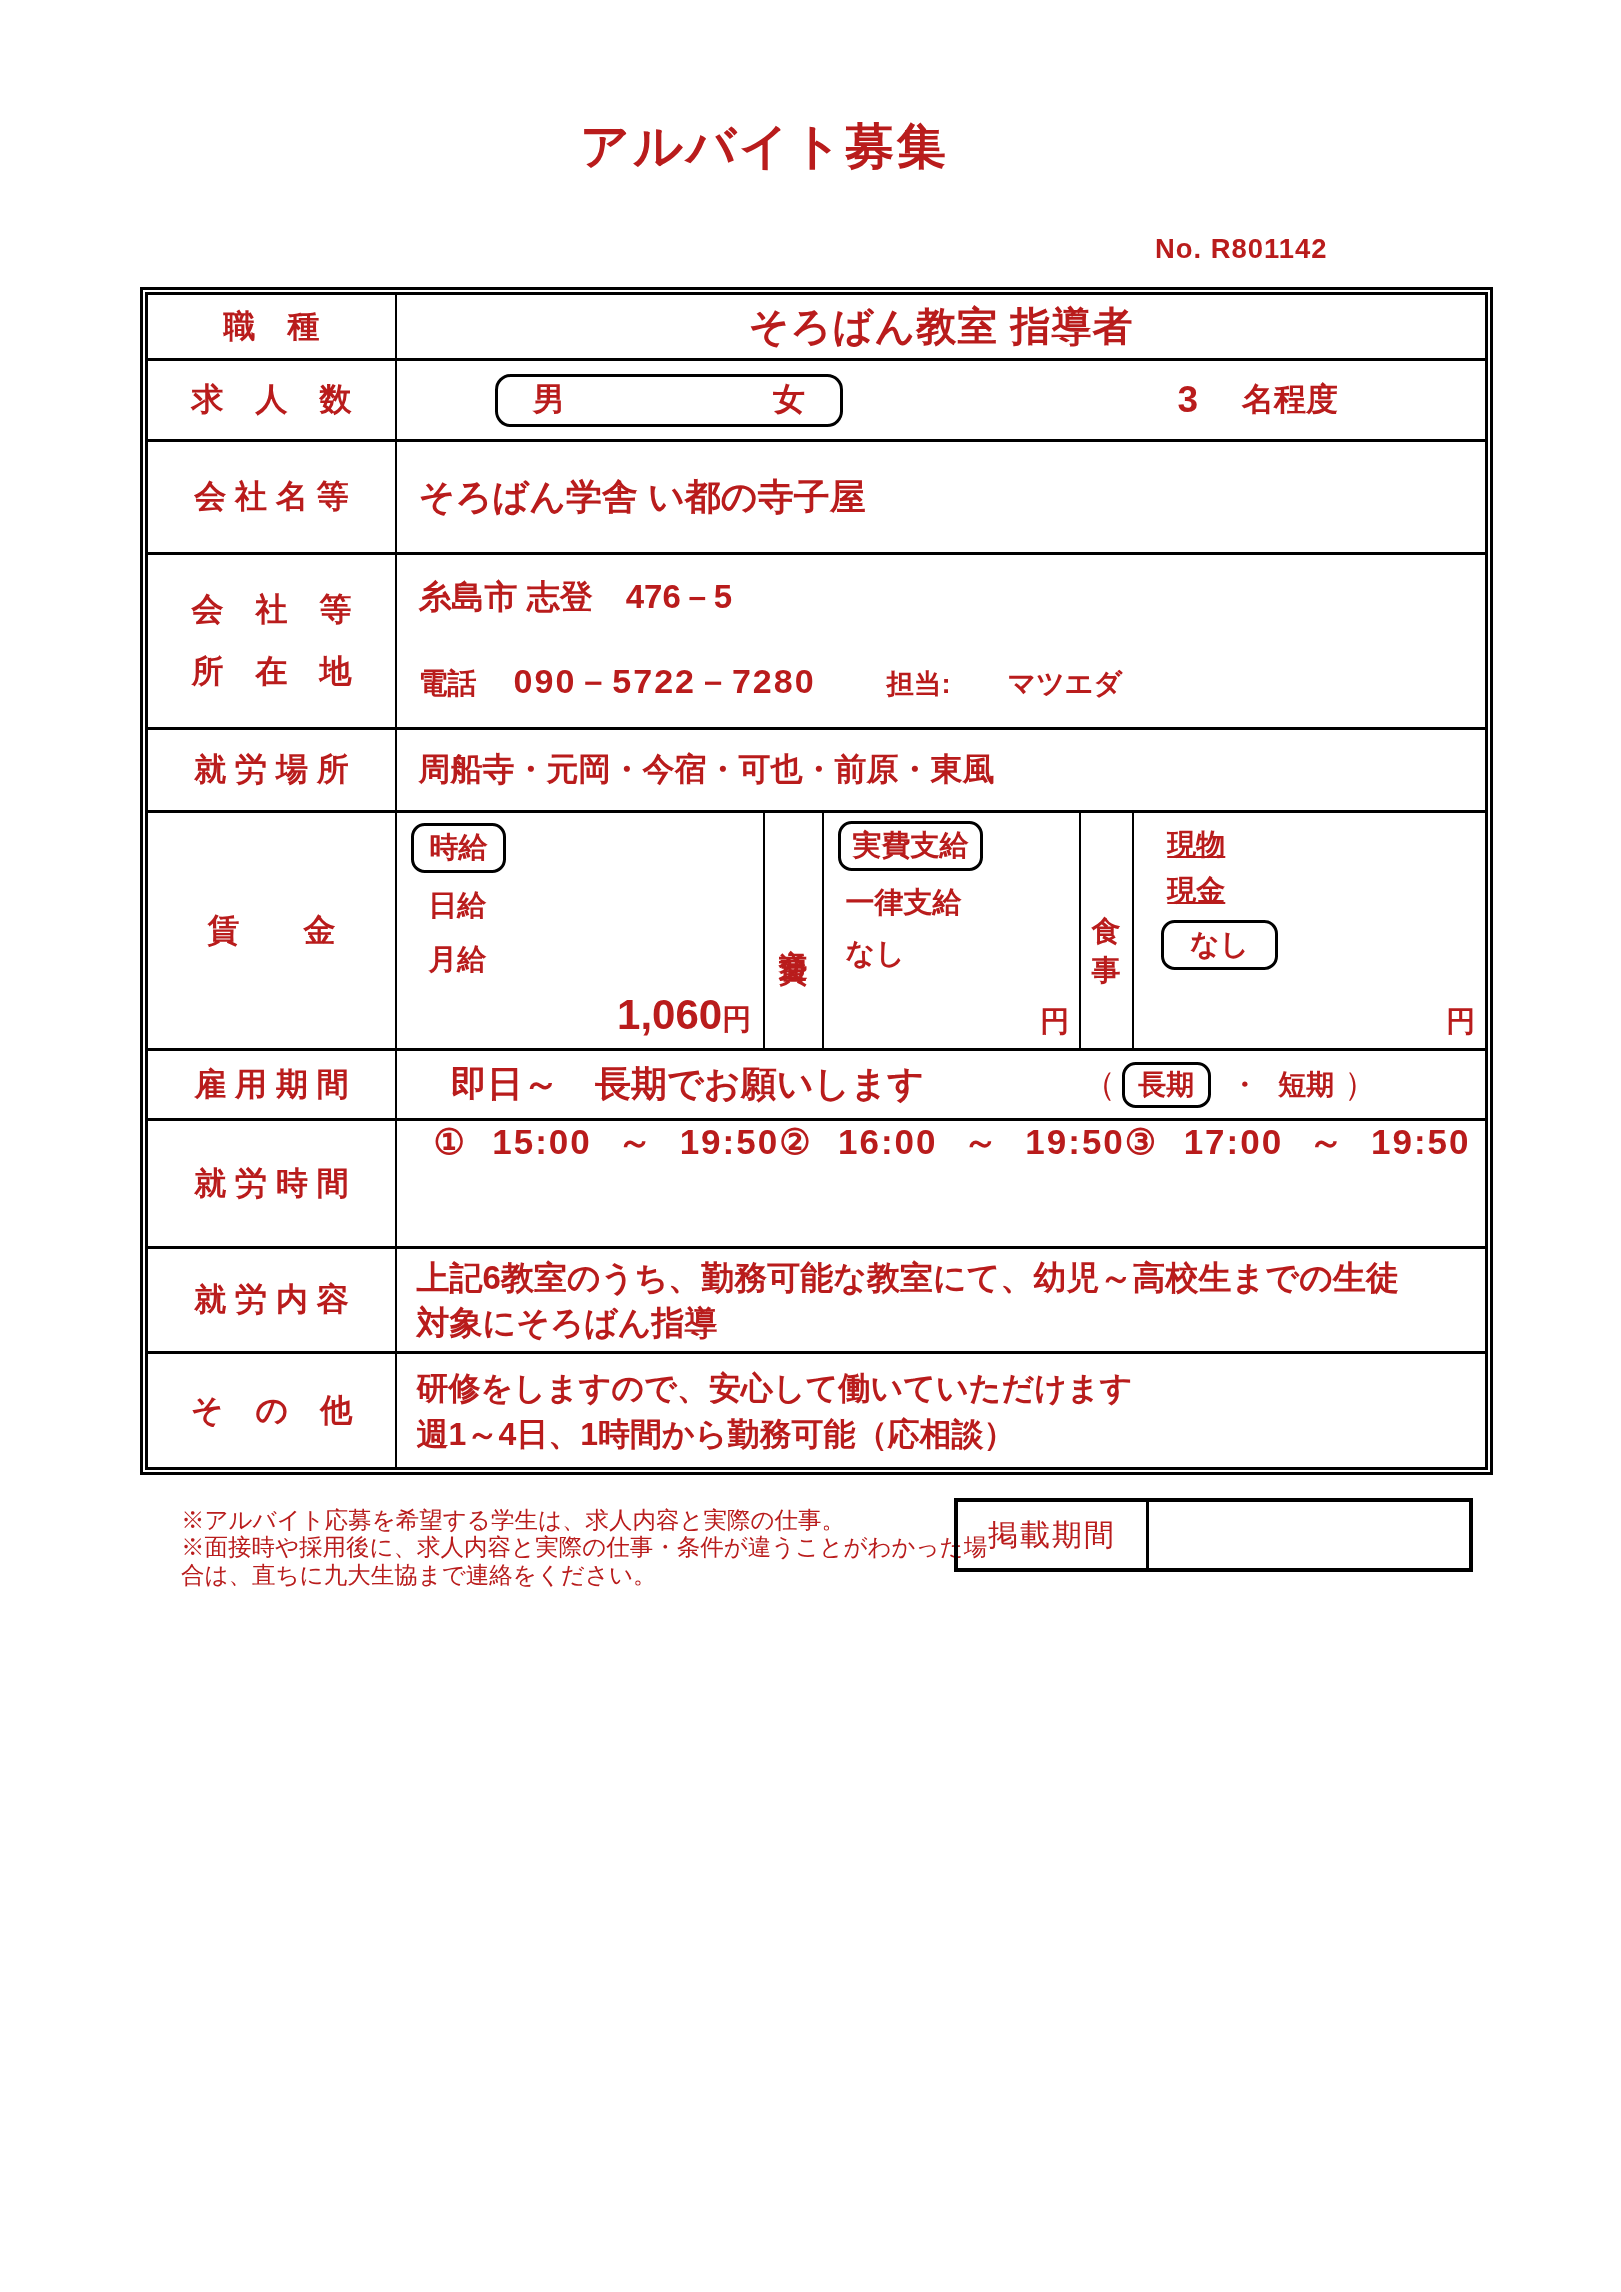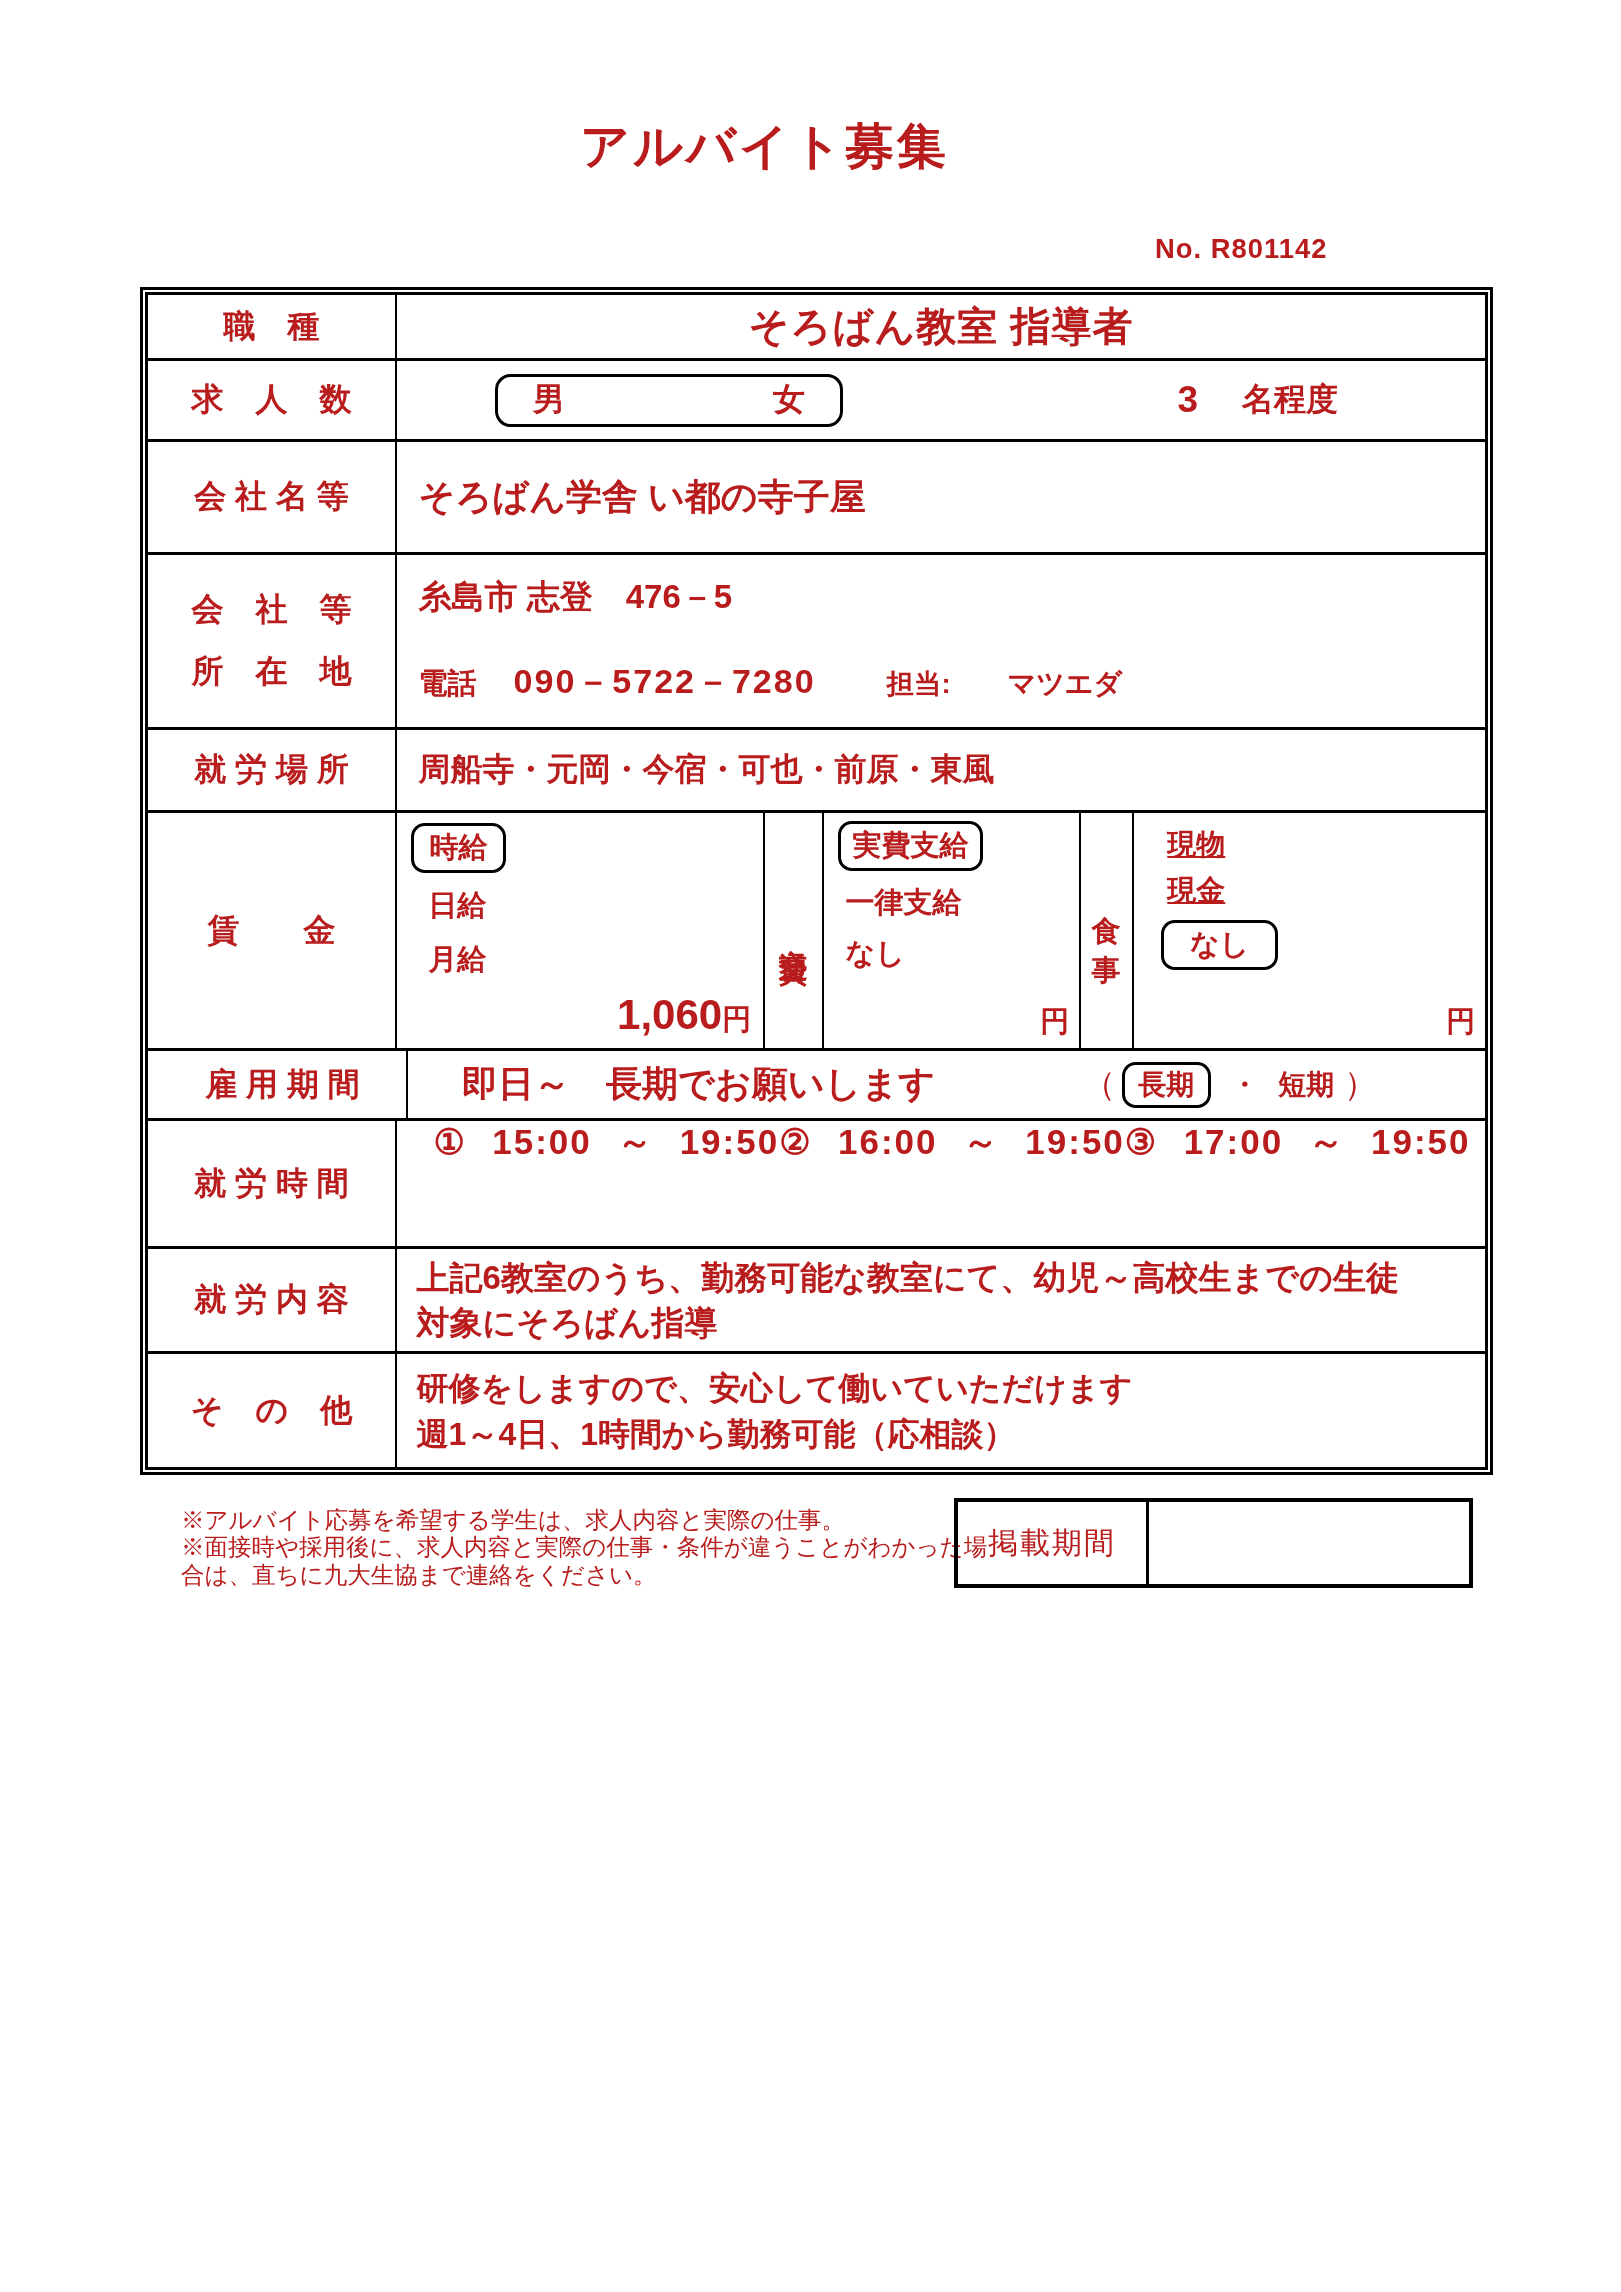--- a/index.html
+++ b/index.html
@@ -72,21 +72,21 @@
   .transcol{flex:0 0 257px;position:relative;border-right:2.9px solid #000;padding:7.8px 0 0 13.7px;box-sizing:border-box;}
   .ttag{display:inline-block;border:3.9px solid #000;border-radius:13.7px;padding:2px 11.8px;font-size:29px;font-weight:700;}
   .tline{margin:11.8px 0 0 7.8px;font-size:29px;font-weight:700;}
   .cellyen{position:absolute;right:9.8px;bottom:5.9px;font-size:29px;font-weight:700;}
   .mealvcol{flex:0 0 51px;border-right:2.9px solid #000;display:flex;align-items:center;justify-content:center;}
   .mealvcol .vtext{letter-spacing:39px;padding-left:0;}
   .mealcol{flex:1;position:relative;padding:7.8px 0 0 27.4px;box-sizing:border-box;}
   .mline{margin:3.9px 0 5.9px 5.9px;font-size:29px;font-weight:700;text-decoration:underline;}
   .mtag{display:inline-block;border:3.9px solid #000;border-radius:13.7px;padding:2px 25.5px;font-size:29px;font-weight:700;margin-top:3.9px;}
   
-  .r7{height:67px;padding-left:11px;}
+  .r7{height:67px;}
   .koyo-main{margin-left:54px;font-size:36px;font-weight:700;}
   .koyo-terms{margin-left:auto;margin-right:108px;display:flex;align-items:center;font-size:28px;font-weight:700;}
   .paren{font-size:33px;font-weight:400;}
   .longbox{border:3.9px solid #000;border-radius:13.7px;padding:1px 13.7px;margin-left:5.9px;}
   .middot{margin:0 19.6px;}
   .shortterm{margin-right:9.8px;}
   
   .r8{height:125px;}
   .r8 .ccell{flex-direction:row;align-items:flex-start;justify-content:center;padding-left:22px;}
   .timeline{font-size:35px;font-weight:700;line-height:41px;word-spacing:13.7px;letter-spacing:2px;}
@@ -97,21 +97,21 @@
   
   .r10{height:113px;}
   .r10 .ccell{flex-direction:column;align-items:flex-start;justify-content:center;padding-left:19.6px;}
   .sonota-line{font-size:32px;font-weight:700;line-height:46px;}
   
   .notes{
     position:absolute;left:181px;top:1507px;width:809px;
     font-size:23.5px;line-height:27.4px;font-weight:400;
   }
   .periodbox{
-    position:absolute;left:954px;top:1498px;width:519px;height:90px;
+    position:absolute;left:954px;top:1498px;width:519px;height:74px;
     border:4.9px solid #000;box-sizing:border-box;display:flex;
   }
   .periodbox .plabel{
     flex:0 0 188px;border-right:3.9px solid #000;
     display:flex;align-items:center;justify-content:center;
     font-size:30px;letter-spacing:2px;
   }
   .periodbox .pvalue{
     flex:1;display:flex;align-items:center;justify-content:center;
     font-family:"Liberation Mono","DejaVu Sans Mono",monospace;

